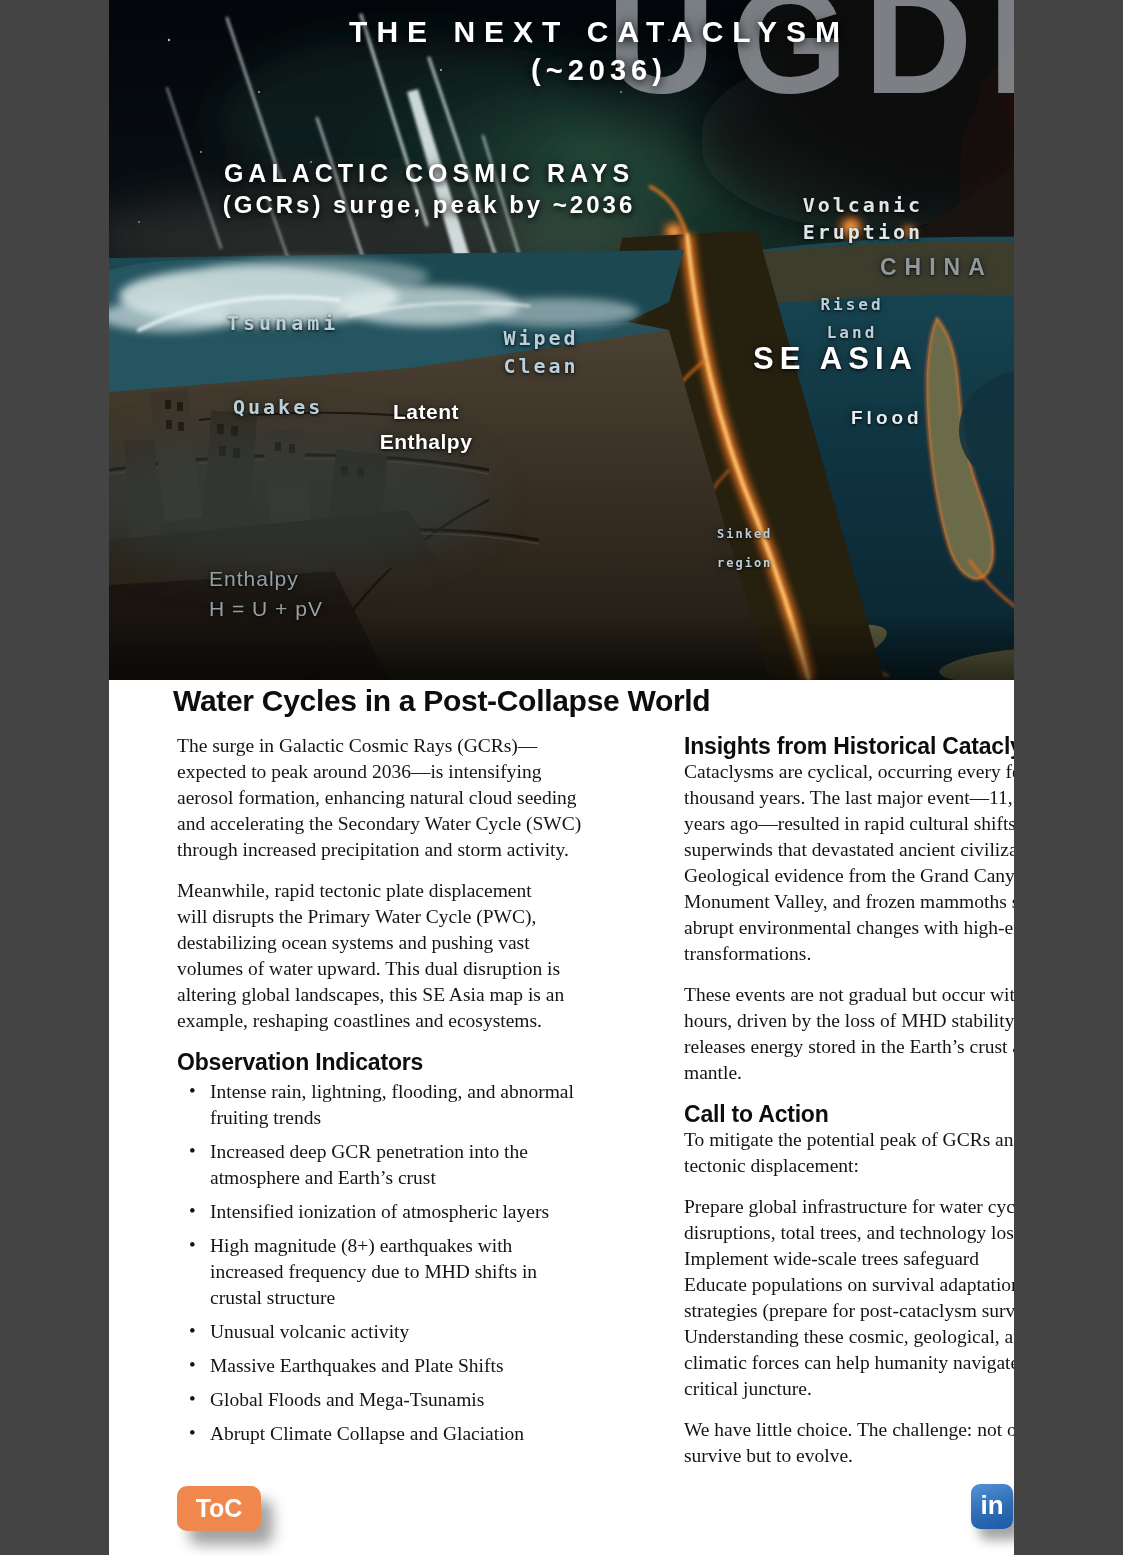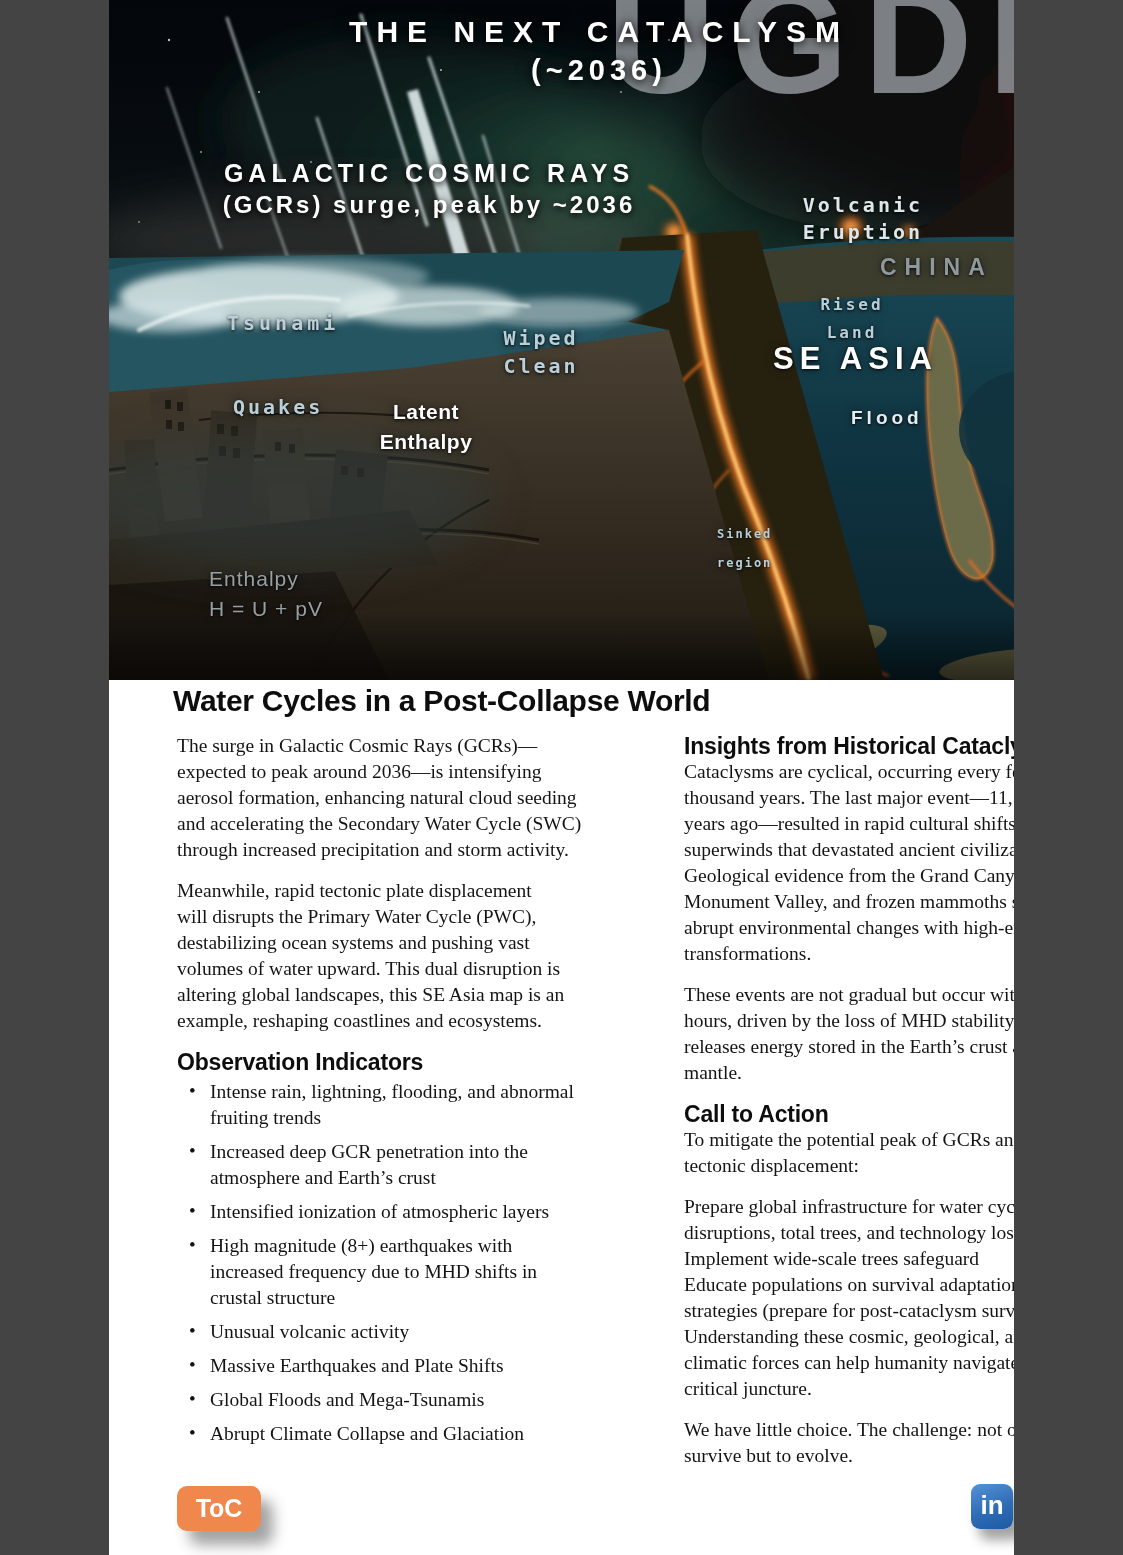--- a/index.html
+++ b/index.html
@@ -29,21 +29,21 @@
   .hero-label { position:absolute; z-index:3; white-space:pre-line;
     font-family:"DejaVu Sans Mono", monospace; font-weight:700;
     color:#b9d0da; letter-spacing:3px;
     text-shadow:0 1px 3px rgba(0,0,0,.85), 0 0 10px rgba(0,0,0,.45); }
 
   .lbl-volcanic { left:664px; top:192px; width:150px; text-align:right; font-size:20px; line-height:27px; color:#dde7ea; }
   .lbl-china    { left:771px; top:254px; font-size:23px; font-family:"Liberation Sans",sans-serif; font-weight:800; letter-spacing:8px; color:#8f989c; }
   .lbl-tsunami  { left:118px; top:311px; font-size:20px; letter-spacing:4px; }
   .lbl-wiped    { left:374px; top:324px; width:116px; text-align:center; font-size:20px; line-height:28px; }
   .lbl-rised    { left:697px; top:291px; width:92px;  text-align:center; font-size:16px; line-height:28px; }
-  .lbl-se-asia  { left:644px; top:341px; font-size:31px; font-family:"Liberation Sans",sans-serif; font-weight:800; letter-spacing:6px; color:#ffffff;margin-left:20px; }
+  .lbl-se-asia  { left:644px; top:341px; font-size:31px; font-family:"Liberation Sans",sans-serif; font-weight:800; letter-spacing:6px; color:#ffffff; }
   .lbl-quakes   { left:124px; top:395px; font-size:20px; }
   .lbl-latent   { left:252px; top:397px; width:130px; text-align:center; font-size:21px; line-height:30px;
                   font-family:"Liberation Sans",sans-serif; font-weight:800; letter-spacing:0.5px; color:#ffffff; }
   .lbl-flood    { left:742px; top:407px; font-size:19px; font-family:"Liberation Sans",sans-serif; font-weight:800; letter-spacing:4px; color:#e4edf0; }
   .lbl-sinked   { left:608px; top:520px; font-size:12px; line-height:29px; letter-spacing:2px; }
   .lbl-enthalpy { left:100px; top:564px; font-size:21px; line-height:30px; letter-spacing:1px;
                   font-family:"Liberation Sans",sans-serif; font-weight:400; color:rgba(162,172,177,0.92); }
 
   
   .article-title { position:absolute; left:64px; top:684px;

